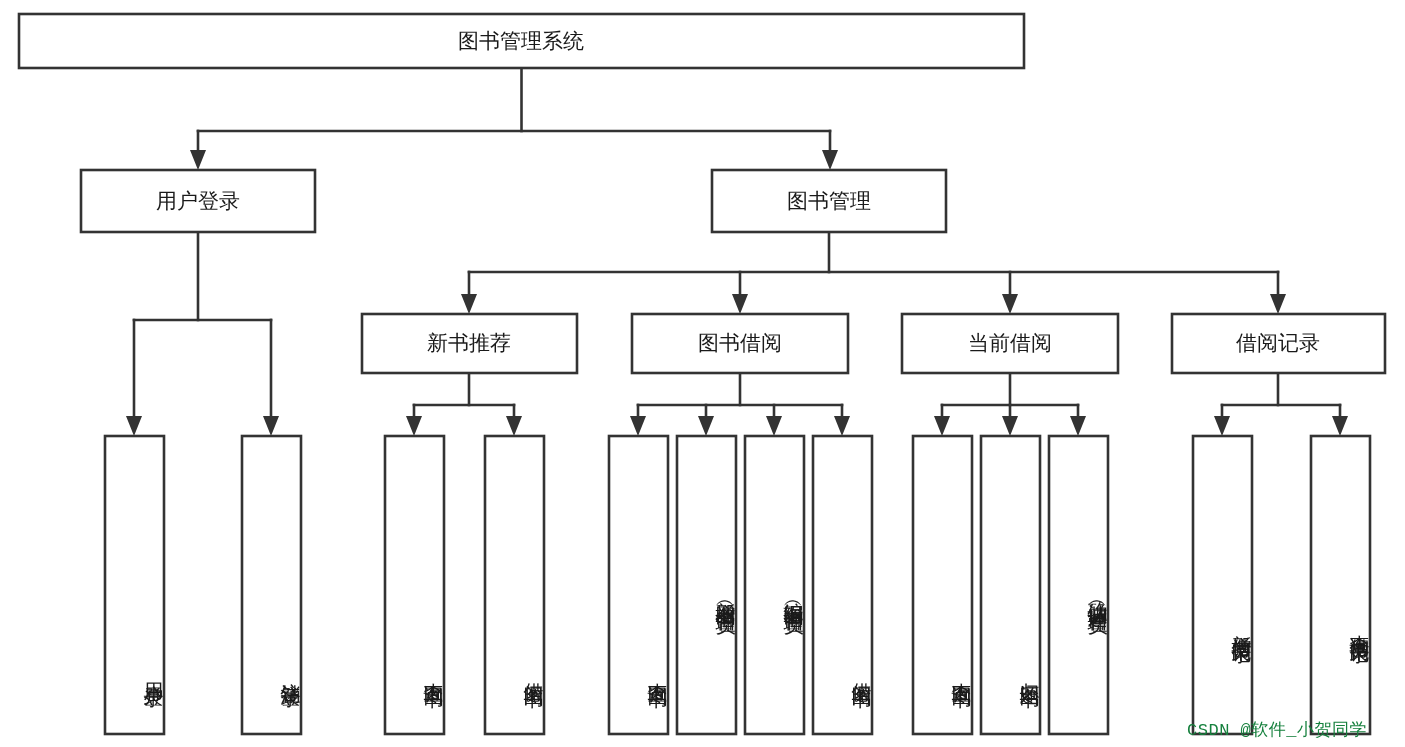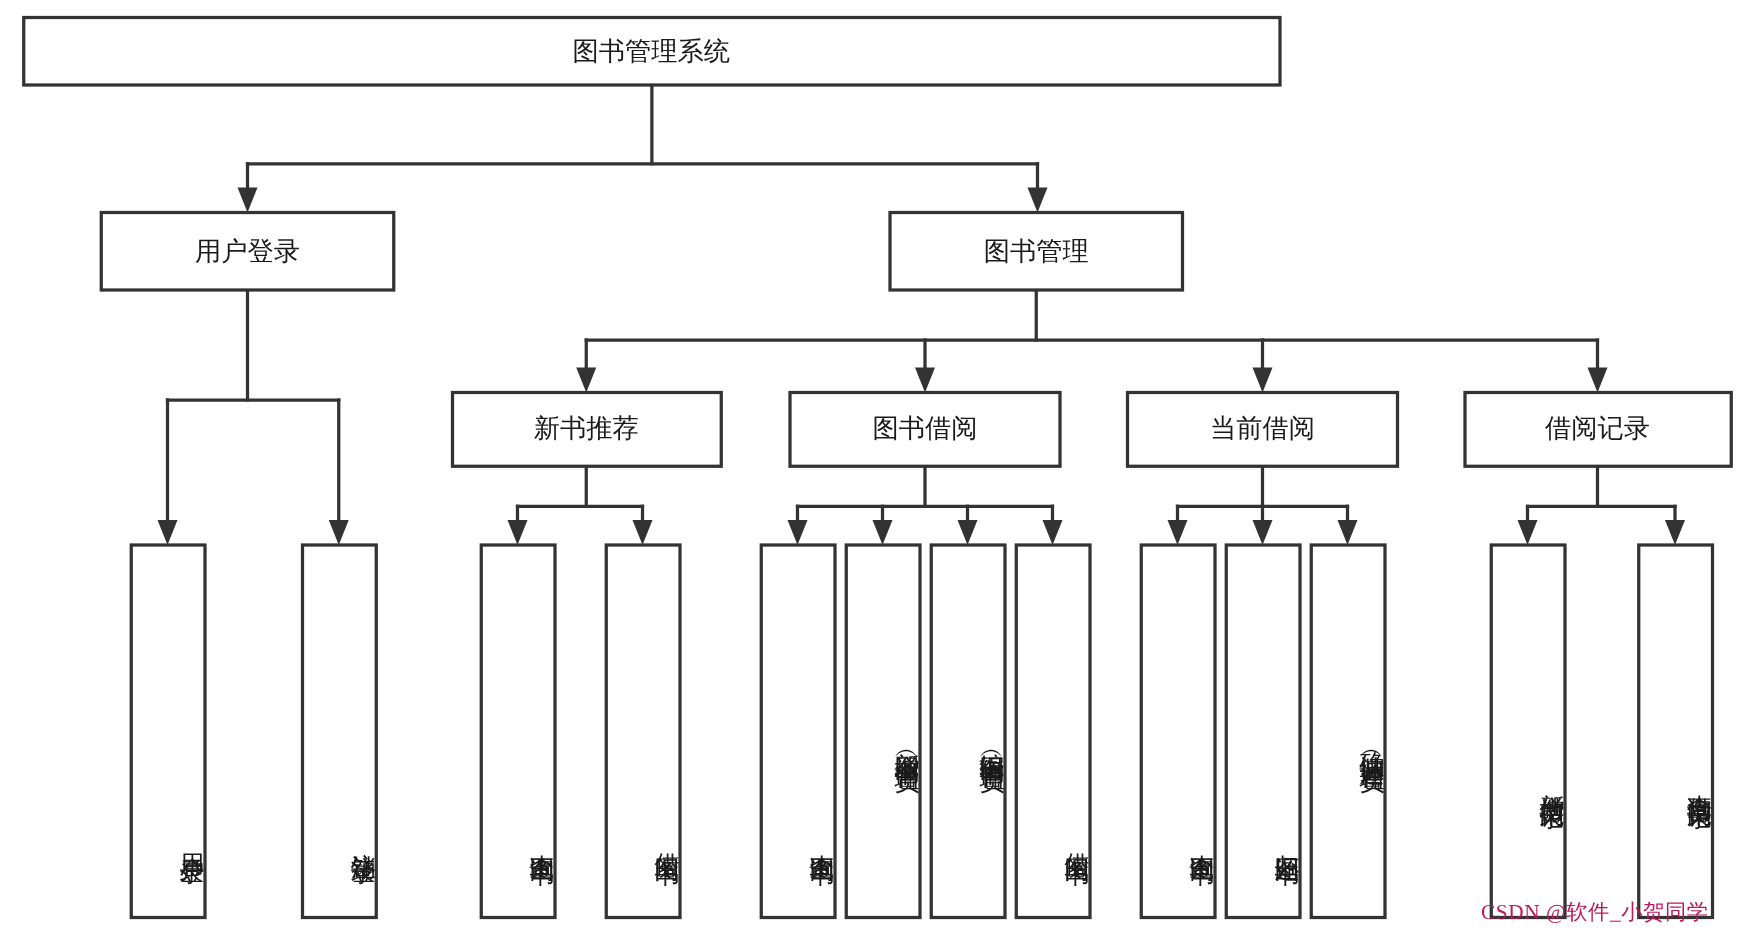--- a/index.html
+++ b/index.html
@@ -58,23 +58,23 @@
     white-space: nowrap;
     display: flex;
     align-items: flex-start;
     justify-content: center;
     pointer-events: none;
   }
   .watermark {
     position: absolute;
     right: 12px;
     bottom: 6px;
-    font-family: Liberation Serif, serif;
+    font-family: Liberation Mono, monospace;
     font-size: 17px;
-    color: #be185d;
+    color: #15803d;
     letter-spacing: 0.5px;
     white-space: nowrap;
   }
 </style>
 </head>
 <body>
 
 <div id="diagram-root">
 
   <svg class="diagram-canvas" viewBox="0 0 1405 747">

